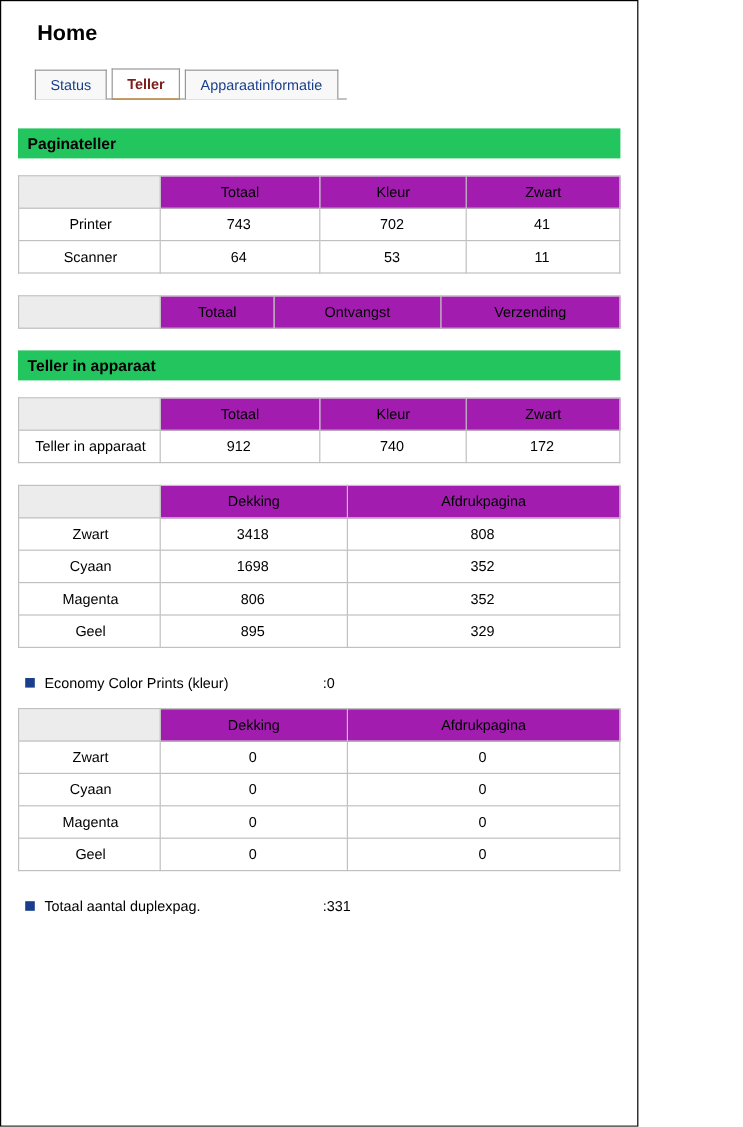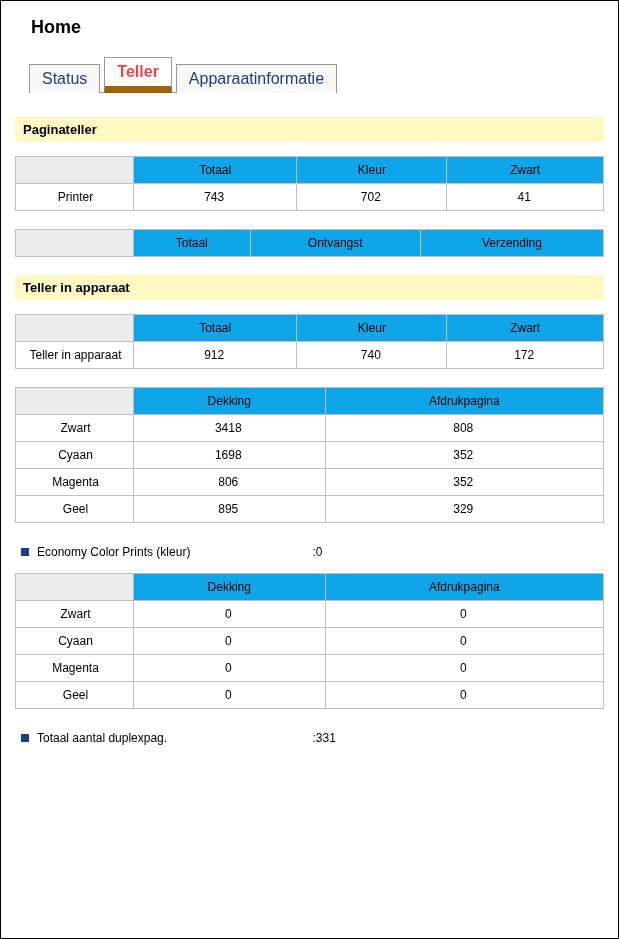--- a/index.html
+++ b/index.html
@@ -5,21 +5,21 @@
   * { box-sizing: border-box; }
   body {
     margin: 0;
     font-family: Arial, Helvetica, sans-serif;
     font-size: 12px;
     color: #000;
     background: #fff;
   }
   .page {
     border: 1px solid #000;
-    width: 619px;
+    width: 532px;
     min-height: 939px;
     padding: 10px 14px 14px 14px;
   }
   h1 {
     font-size: 18px;
     font-weight: bold;
     margin: 6px 0 18px 16px;
   }
   .tabs {
     display: flex;
@@ -29,51 +29,51 @@
     width: 260px;
   }
   .tab {
     border: 1px solid #999;
     border-bottom: none;
     padding: 5px 12px;
     margin-right: 4px;
     color: #1a3e8c;
     background: #fff;
     cursor: pointer;
-    font-size: 16px;
+    font-size: 12px;
     position: relative;
     top: 1px;
     background: #f8f8f8;
   }
   .tab.active {
-    color: #ef4444;
+    color: #7f1d1d;
     font-weight: bold;
     background: #fff;
-    border-bottom: 7px solid #a16207;
+    border-bottom: 1px solid #a16207;
   }
   .section-header {
-    background: #fef9c3;
+    background: #22c55e;
     font-weight: bold;
     padding: 5px 8px;
     font-size: 13px;
     margin-bottom: 14px;
   }
   table {
     border-collapse: collapse;
     width: 100%;
     margin-bottom: 18px;
   }
   th, td {
     border: 1px solid #c0c0c0;
     padding: 6px 8px;
     font-size: 12px;
     font-weight: normal;
   }
   th {
-    background: #0ea5e9;
+    background: #a21caf;
     text-align: center;
   }
   td.rowlabel {
     text-align: center;
     padding-left: 6px;
     padding-right: 4px;
     width: 118px;
   }
   td.num {
     text-align: center;
@@ -123,20 +123,26 @@
       <th>Totaal</th>
       <th>Kleur</th>
       <th>Zwart</th>
     </tr>
     <tr>
       <td class="rowlabel">Printer</td>
       <td class="num">743</td>
       <td class="num">702</td>
       <td class="num">41</td>
     </tr>
+    <tr>
+      <td class="rowlabel">Scanner</td>
+      <td class="num">64</td>
+      <td class="num">53</td>
+      <td class="num">11</td>
+    </tr>
   </tbody>
     </table>
 
   <table>
     <tbody>
         <tr>
       <th class="corner" style="width:118px"></th>
       <th>Totaal</th>
       <th>Ontvangst</th>
       <th>Verzending</th>

